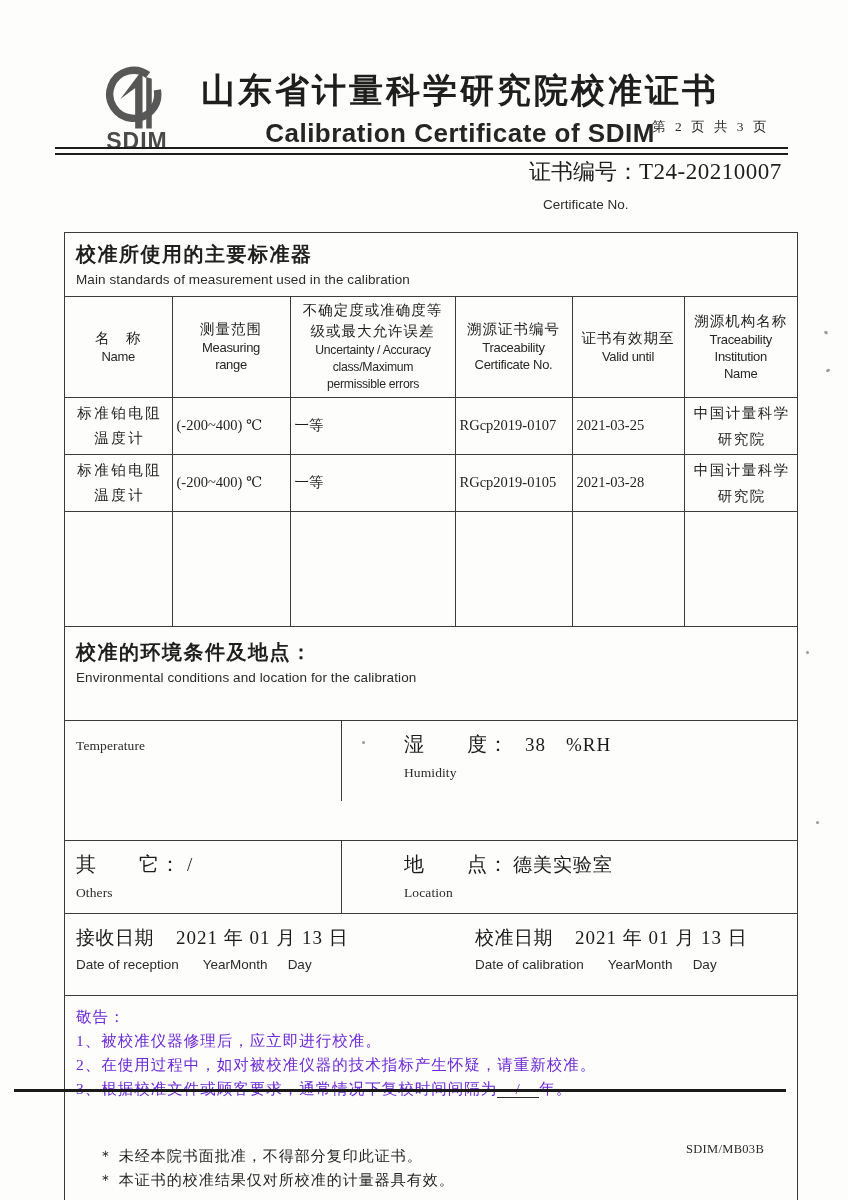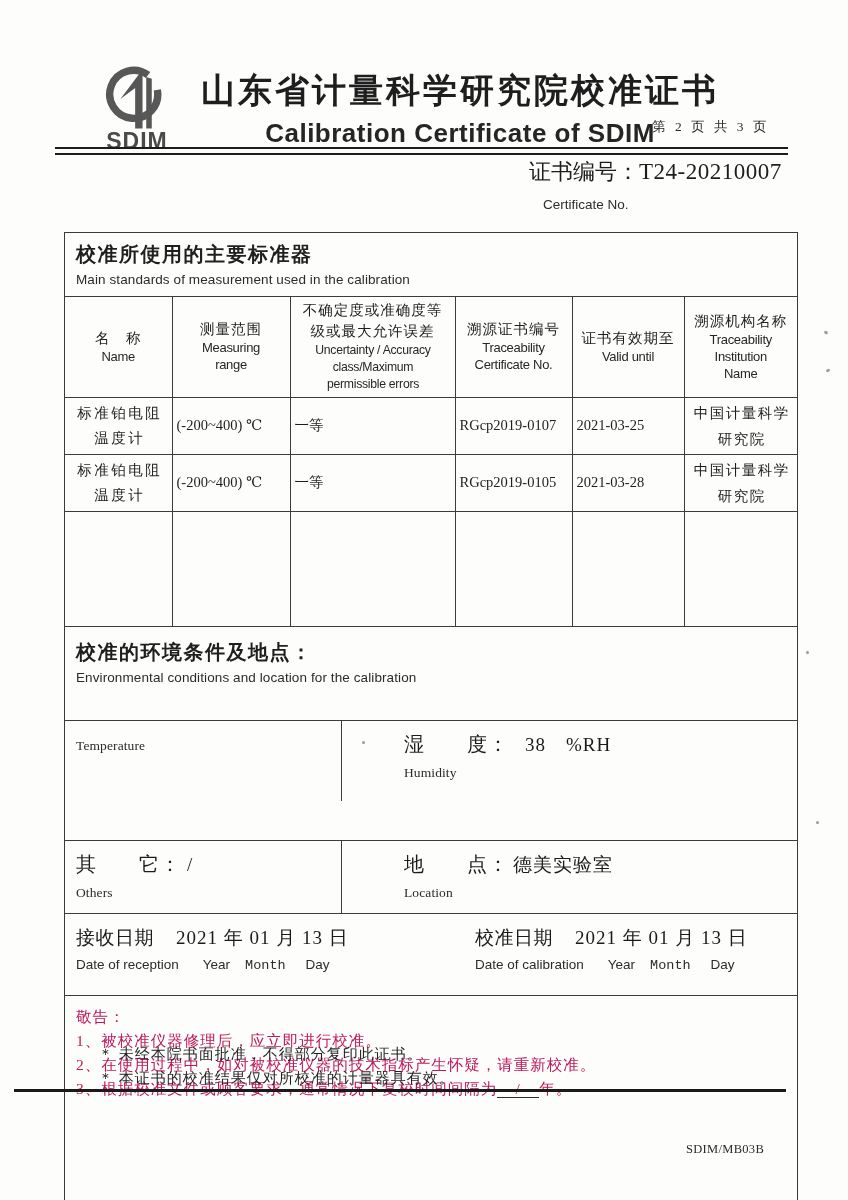--- a/index.html
+++ b/index.html
@@ -103,33 +103,33 @@
     font-size:13.5px;color:#2b2b2b;margin-top:7px;letter-spacing:0.1px;}
 
   
   .row-dates{height:82px;border-top:1.5px solid #3c3c3c;display:flex;box-sizing:border-box;}
   .date-grp{box-sizing:border-box;padding:11px 0 0 11px;width:342px;}
   .date-grp.right{width:auto;padding-left:68px;}
   .date-cn{font-size:19px;color:#1b1b1b;letter-spacing:0.5px;white-space:nowrap;}
   .date-cn .dval{margin-left:22px;letter-spacing:1px;}
   .date-en{font-family:"Liberation Sans","DejaVu Sans",sans-serif;
     font-size:13.5px;color:#2b2b2b;margin-top:6px;white-space:nowrap;}
-  .date-en .yr{margin-left:24px;} .date-en .mo{margin-left:15px;font-family:Liberation Mono, monospace;} .date-en .dy{margin-left:20px;}
+  .date-en .yr{margin-left:24px;} .date-en .mo{} .date-en .dy{margin-left:20px;}
 
   
   .sec-notice{height:111px;box-sizing:border-box;border-top:1.5px solid #3c3c3c;
     padding:9px 0 0 11px;}
-  .notice-line{font-size:15.5px;color:#be185d;letter-spacing:1px;line-height:1.55;}
+  .notice-line{font-size:15.5px;color:#6d28d9;letter-spacing:1px;line-height:1.55;}
   .blank{display:inline-block;min-width:42px;text-align:center;
     border-bottom:1.2px solid #2a2a2a;line-height:1.1;}
 
   
   .footer-rule{position:absolute;left:14px;top:1089px;width:772px;height:0;
     border-top:3px solid #1a1a1a;}
-  .footer-notes{position:absolute;left:98px;top:1042px;}
+  .footer-notes{position:absolute;left:98px;top:1144px;}
   .footer-note{font-size:15px;color:#1f1f1f;letter-spacing:1px;line-height:1.6;}
   .form-no{position:absolute;left:686px;top:1142px;font-size:12.5px;color:#2a2a2a;letter-spacing:0.3px;}
 
   
   .speck{position:absolute;background:#9a9a9a;border-radius:50%;}
   .sp1{left:824px;top:331px;width:4px;height:3px;transform:rotate(40deg);}
   .sp2{left:826px;top:369px;width:4px;height:3px;transform:rotate(-30deg);}
   .sp3{left:806px;top:651px;width:3px;height:3px;}
   .sp4{left:816px;top:821px;width:3px;height:3px;}
   .sp5{left:362px;top:741px;width:3px;height:3px;}

